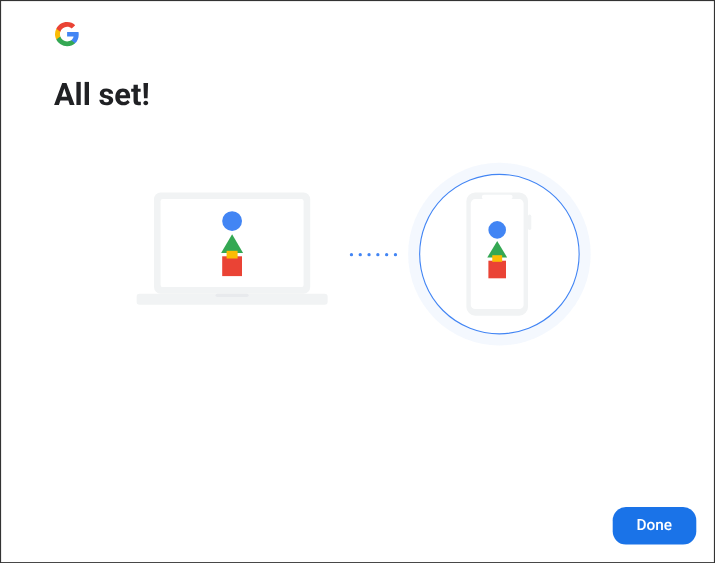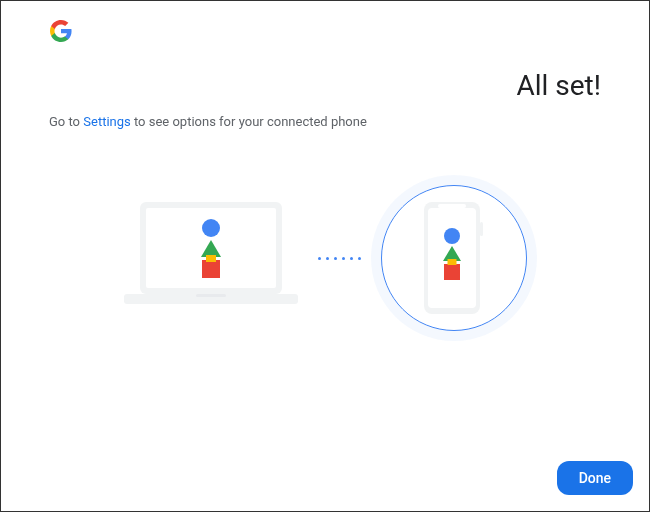--- a/index.html
+++ b/index.html
@@ -17,25 +17,24 @@
       overflow: hidden;
     }
     .content {
       padding: 18px 48px 0 48px;
     }
     .google-logo {
       margin-bottom: 22px;
     }
     .heading {
       font-size: 28px;
-      font-weight: 400;
+      font-weight: 700;
       color: #202124;
       margin-bottom: 12px;
       letter-spacing: 0;
-      text-align: right;
     }
     .subtitle {
       font-size: 13px;
       color: #5f6368;
     }
     .subtitle a {
       color: #1a73e8;
       text-decoration: none;
       cursor: pointer;
     }
@@ -95,23 +94,20 @@
     <svg width="24" height="24" viewBox="0 0 24 24">
       <path fill="#4285F4" d="M22.56 12.25c0-.78-.07-1.53-.2-2.25H12v4.26h5.92c-.26 1.37-1.04 2.53-2.21 3.31v2.77h3.57c2.08-1.92 3.28-4.74 3.28-8.09z"></path>
       <path fill="#34A853" d="M12 23c2.97 0 5.46-.98 7.28-2.66l-3.57-2.77c-.98.66-2.23 1.06-3.71 1.06-2.86 0-5.29-1.93-6.16-4.53H2.18v2.84C3.99 20.53 7.7 23 12 23z"></path>
       <path fill="#FBBC05" d="M5.84 14.09c-.22-.66-.35-1.36-.35-2.09s.13-1.43.35-2.09V7.07H2.18C1.43 8.55 1 10.22 1 12s.43 3.45 1.18 4.93l3.66-2.84z"></path>
       <path fill="#EA4335" d="M12 5.38c1.62 0 3.06.56 4.21 1.64l3.15-3.15C17.45 2.09 14.97 1 12 1 7.7 1 3.99 3.47 2.18 7.07l3.66 2.84c.87-2.6 3.3-4.53 6.16-4.53z"></path>
     </svg>
   </div>
 
   <h1 class="heading">All set!</h1>
 
-  <p class="subtitle">
-    <span>Go to </span><a>Settings</a><span> to see options for your connected phone</span>
-  </p>
 
   <div class="illustration">
     <div class="laptop">
       <svg width="174" height="112" viewBox="0 0 174 112">
         <rect x="16" y="2" width="142" height="92" rx="6" fill="#f1f3f4"></rect>
         <rect x="22" y="8" width="130" height="80" rx="2" fill="#fff"></rect>
         <rect x="0" y="94" width="174" height="10" rx="3" fill="#f1f3f4"></rect>
         <rect x="72" y="94" width="30" height="3" rx="1.5" fill="#e8eaed"></rect>
 
         <circle cx="87" cy="28" r="9" fill="#4285f4"></circle>

